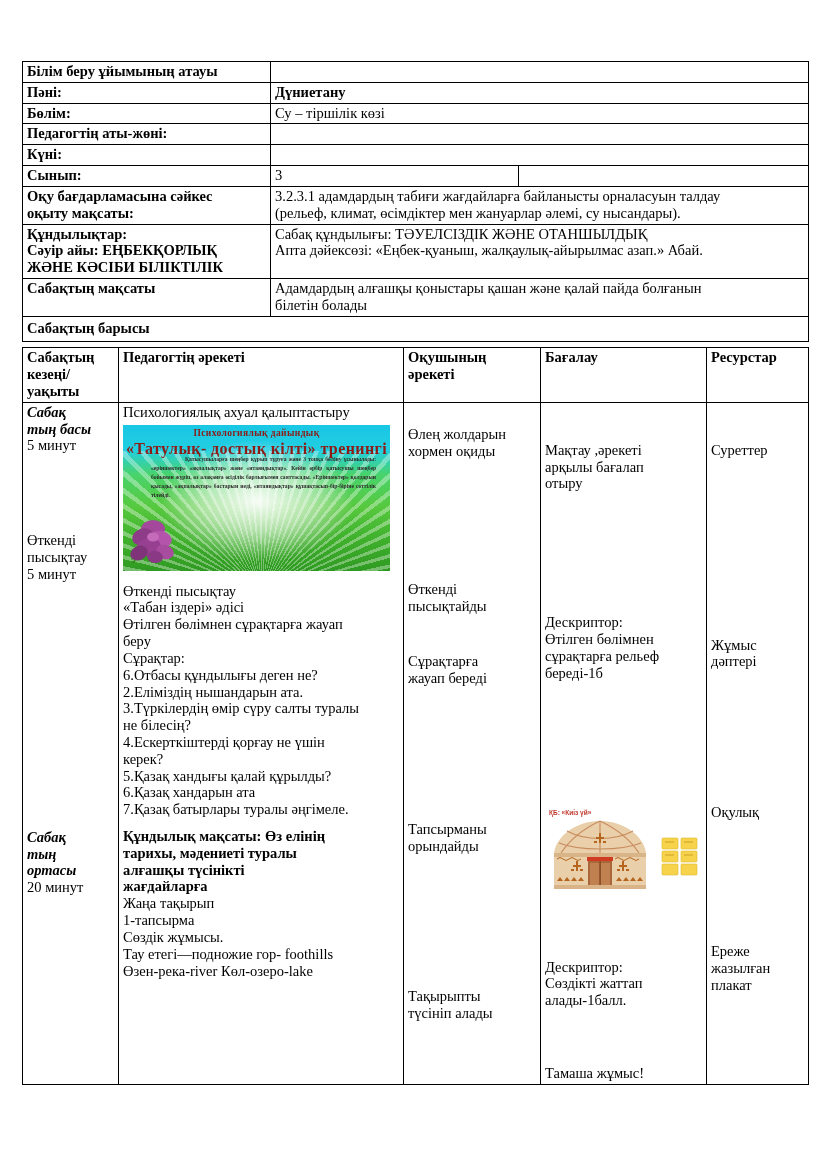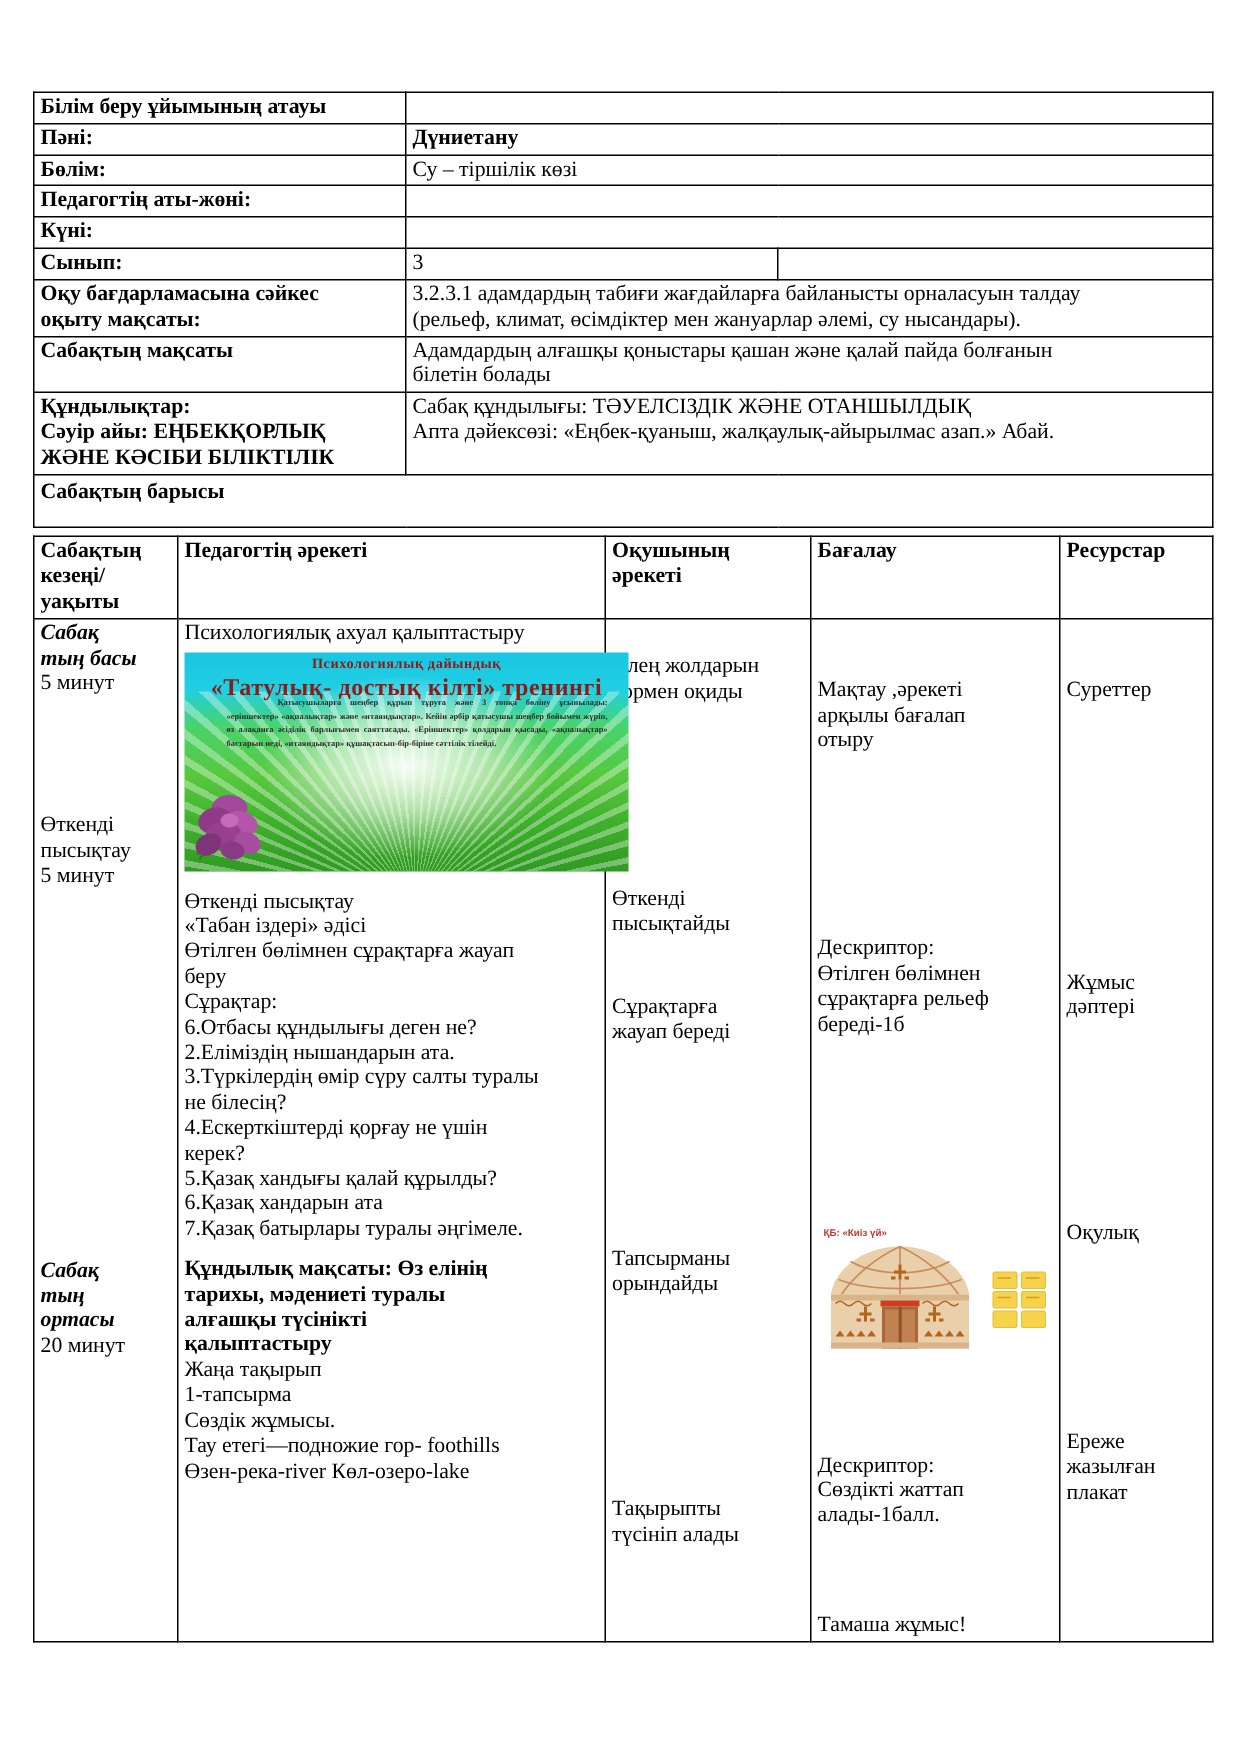--- a/index.html
+++ b/index.html
@@ -46,21 +46,21 @@
     padding-bottom: 3px;
     line-height: 1.2;
   }
   .gap-sm { height: 10px; }
   .gap-md { height: 22px; }
   .gap-lg { height: 38px; }
   .gap-xl { height: 56px; }
 
   
   .slide {
-    width: 296px;
+    width: 267px;
     height: 146px;
     margin: 4px 0 2px 0;
     position: relative;
     overflow: hidden;
     background: linear-gradient(180deg,#19c6e4 0%, #21cfe2 17%, #49d36c 34%, #57c93f 56%, #3fb02c 78%, #2f9a22 100%);
   }
   .slide .rays {
     position: absolute;
     left: 0; right: 0; top: 26px; bottom: 0;
     background:
@@ -163,39 +163,39 @@
       <td class="lbl">
         <span>Оқу бағдарламасына сәйкес</span><br>
         <span>оқыту мақсаты:</span>
       </td>
       <td colspan="2">
         <span>3.2.3.1 адамдардың табиғи жағдайларға байланысты орналасуын талдау</span><br>
         <span>(рельеф, климат, өсімдіктер мен жануарлар әлемі, су нысандары).</span>
       </td>
     </tr>
     <tr>
+      <td class="lbl">
+        <span>Құндылықтар:</span><br>
+        <span>Сәуір айы:  ЕҢБЕКҚОРЛЫҚ</span><br>
+        <span>ЖӘНЕ КӘСІБИ БІЛІКТІЛІК</span>
+      </td>
+      <td colspan="2">
+        <span>Сабақ құндылығы: ТӘУЕЛСІЗДІК ЖӘНЕ ОТАНШЫЛДЫҚ</span><br>
+        <span>Апта дәйексөзі:  «Еңбек-қуаныш, жалқаулық-айырылмас азап.» Абай.</span>
+      </td>
+    </tr>
+    <tr>
       <td class="lbl"> Сабақтың  мақсаты</td>
       <td colspan="2">
         <span>Адамдардың алғашқы қоныстары қашан және қалай пайда болғанын</span><br>
         <span>білетін болады</span>
       </td>
     </tr>
     <tr>
-      <td class="lbl">
-        <span>Құндылықтар:</span><br>
-        <span>Сәуір айы:  ЕҢБЕКҚОРЛЫҚ</span><br>
-        <span>ЖӘНЕ КӘСІБИ БІЛІКТІЛІК</span>
-      </td>
-      <td colspan="2">
-        <span>Сабақ құндылығы: ТӘУЕЛСІЗДІК ЖӘНЕ ОТАНШЫЛДЫҚ</span><br>
-        <span>Апта дәйексөзі:  «Еңбек-қуаныш, жалқаулық-айырылмас азап.» Абай.</span>
-      </td>
-    </tr>
-    <tr>
-      <td colspan="3" class="lbl" style="padding-top:3px;padding-bottom:15px">Сабақтың барысы</td>
+      <td colspan="3" class="lbl" style="padding-top:3px;padding-bottom:5px">Сабақтың барысы</td>
     </tr>
   </tbody>
     </table>
 
   <table class="doc" style="margin-top:5px">
     <colgroup>
       <col style="width:96px">
         <col style="width:285px">
         <col style="width:137px">
       <col style="width:166px">
@@ -282,21 +282,21 @@
           <div>6.Қазақ хандарын ата</div>
           <div>7.Қазақ батырлары туралы әңгімеле.</div>
         </div>
 
         <div class="gap-sm"></div>
 
         <div class="b">
           <div>Құндылық мақсаты:  Өз елінің</div>
           <div>тарихы, мәдениеті туралы</div>
           <div>алғашқы түсінікті</div>
-          <div>қалыптастыру</div>
+          <div>жағдайларға</div>
         </div>
 
         <div>
           <div>Жаңа тақырып</div>
           <div>1-тапсырма</div>
           <div> Сөздік жұмысы.</div>
           <div>Тау етегі—подножие гор- foothills</div>
           <div>Өзен-река-river Көл-озеро-lake</div>
         </div>
       </td>

